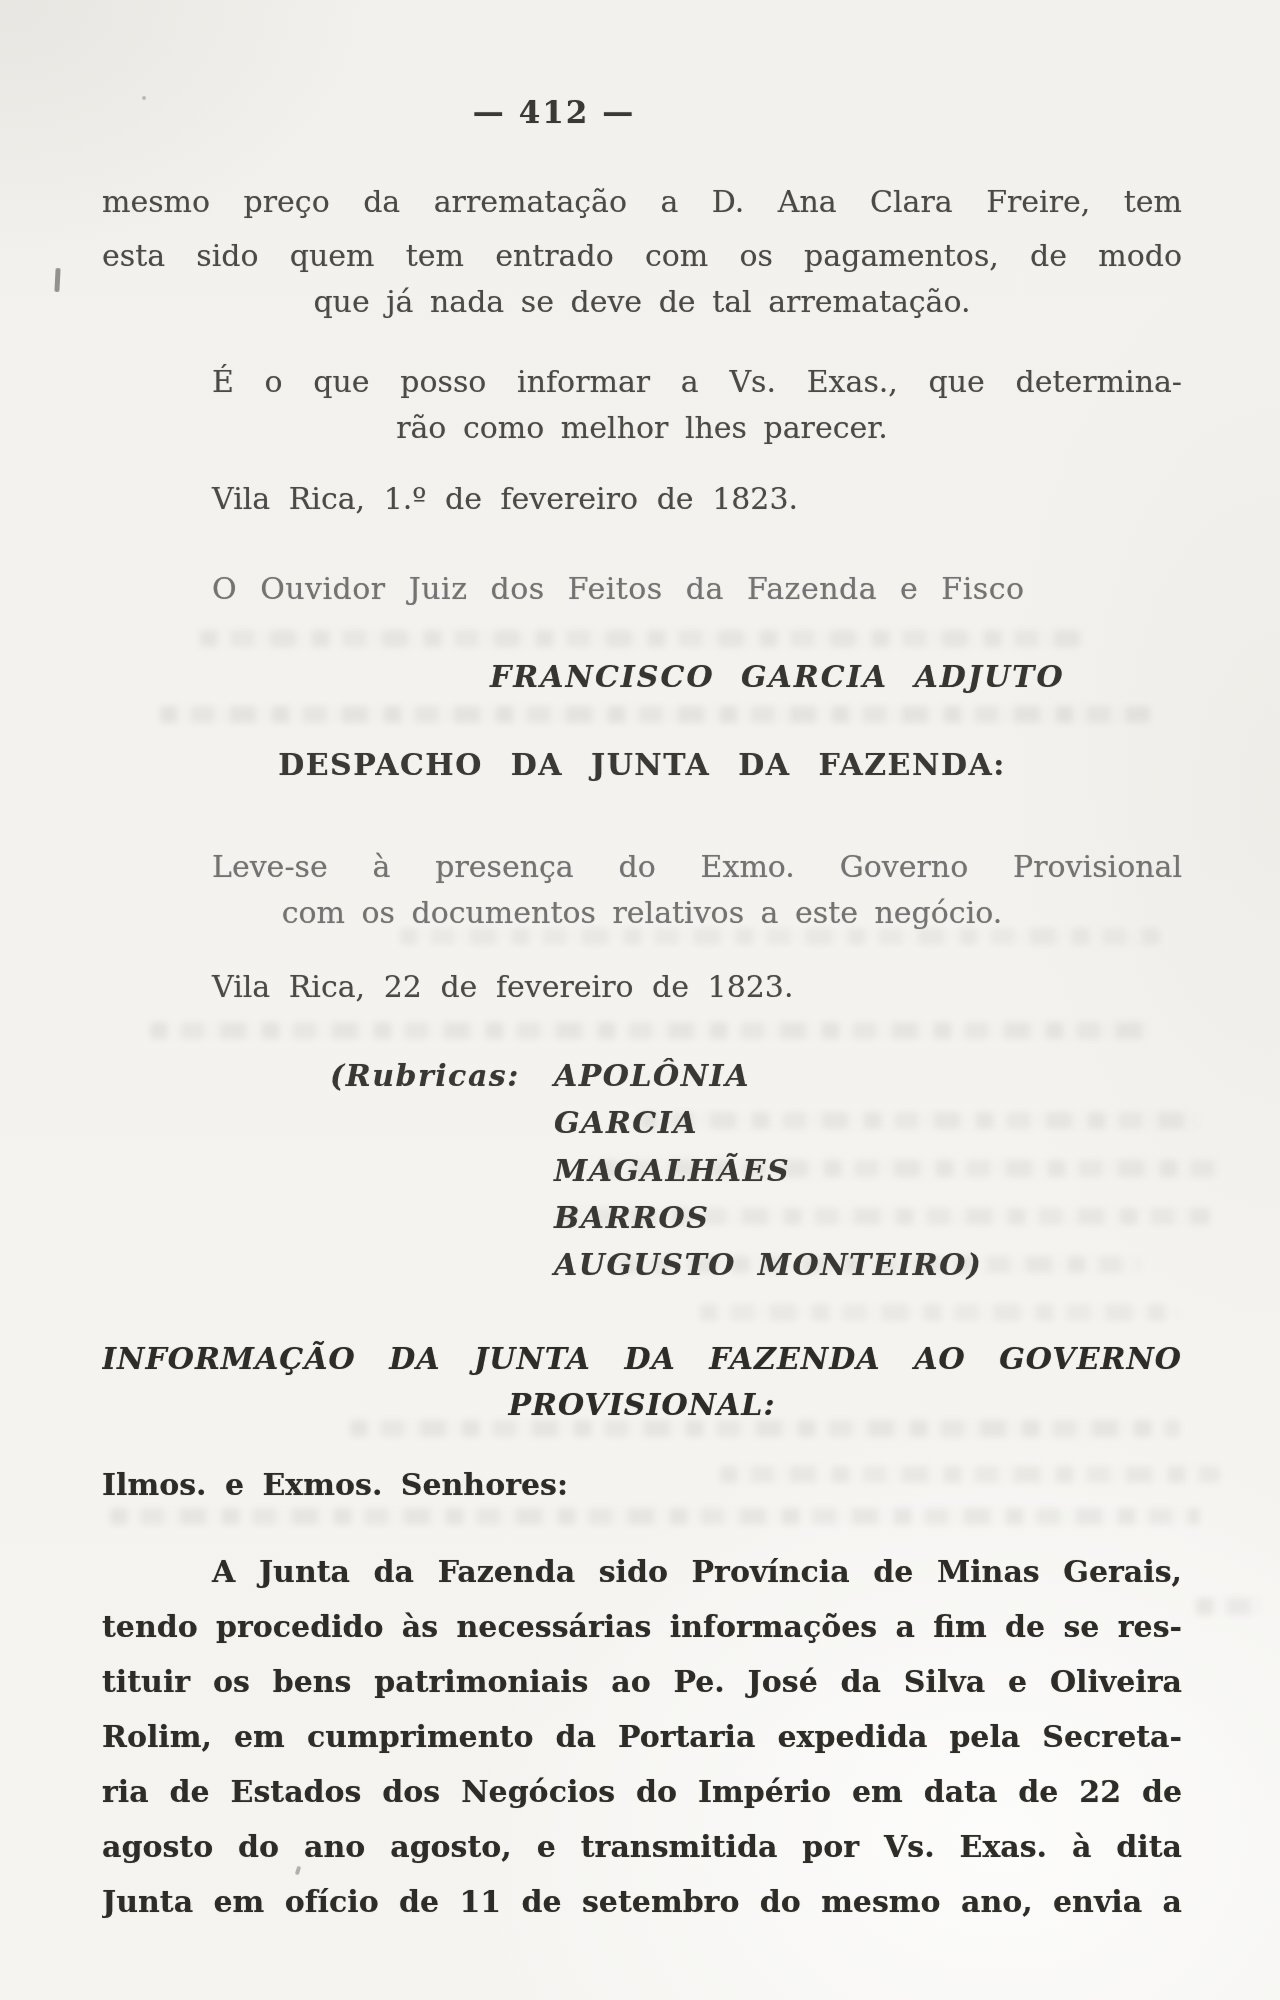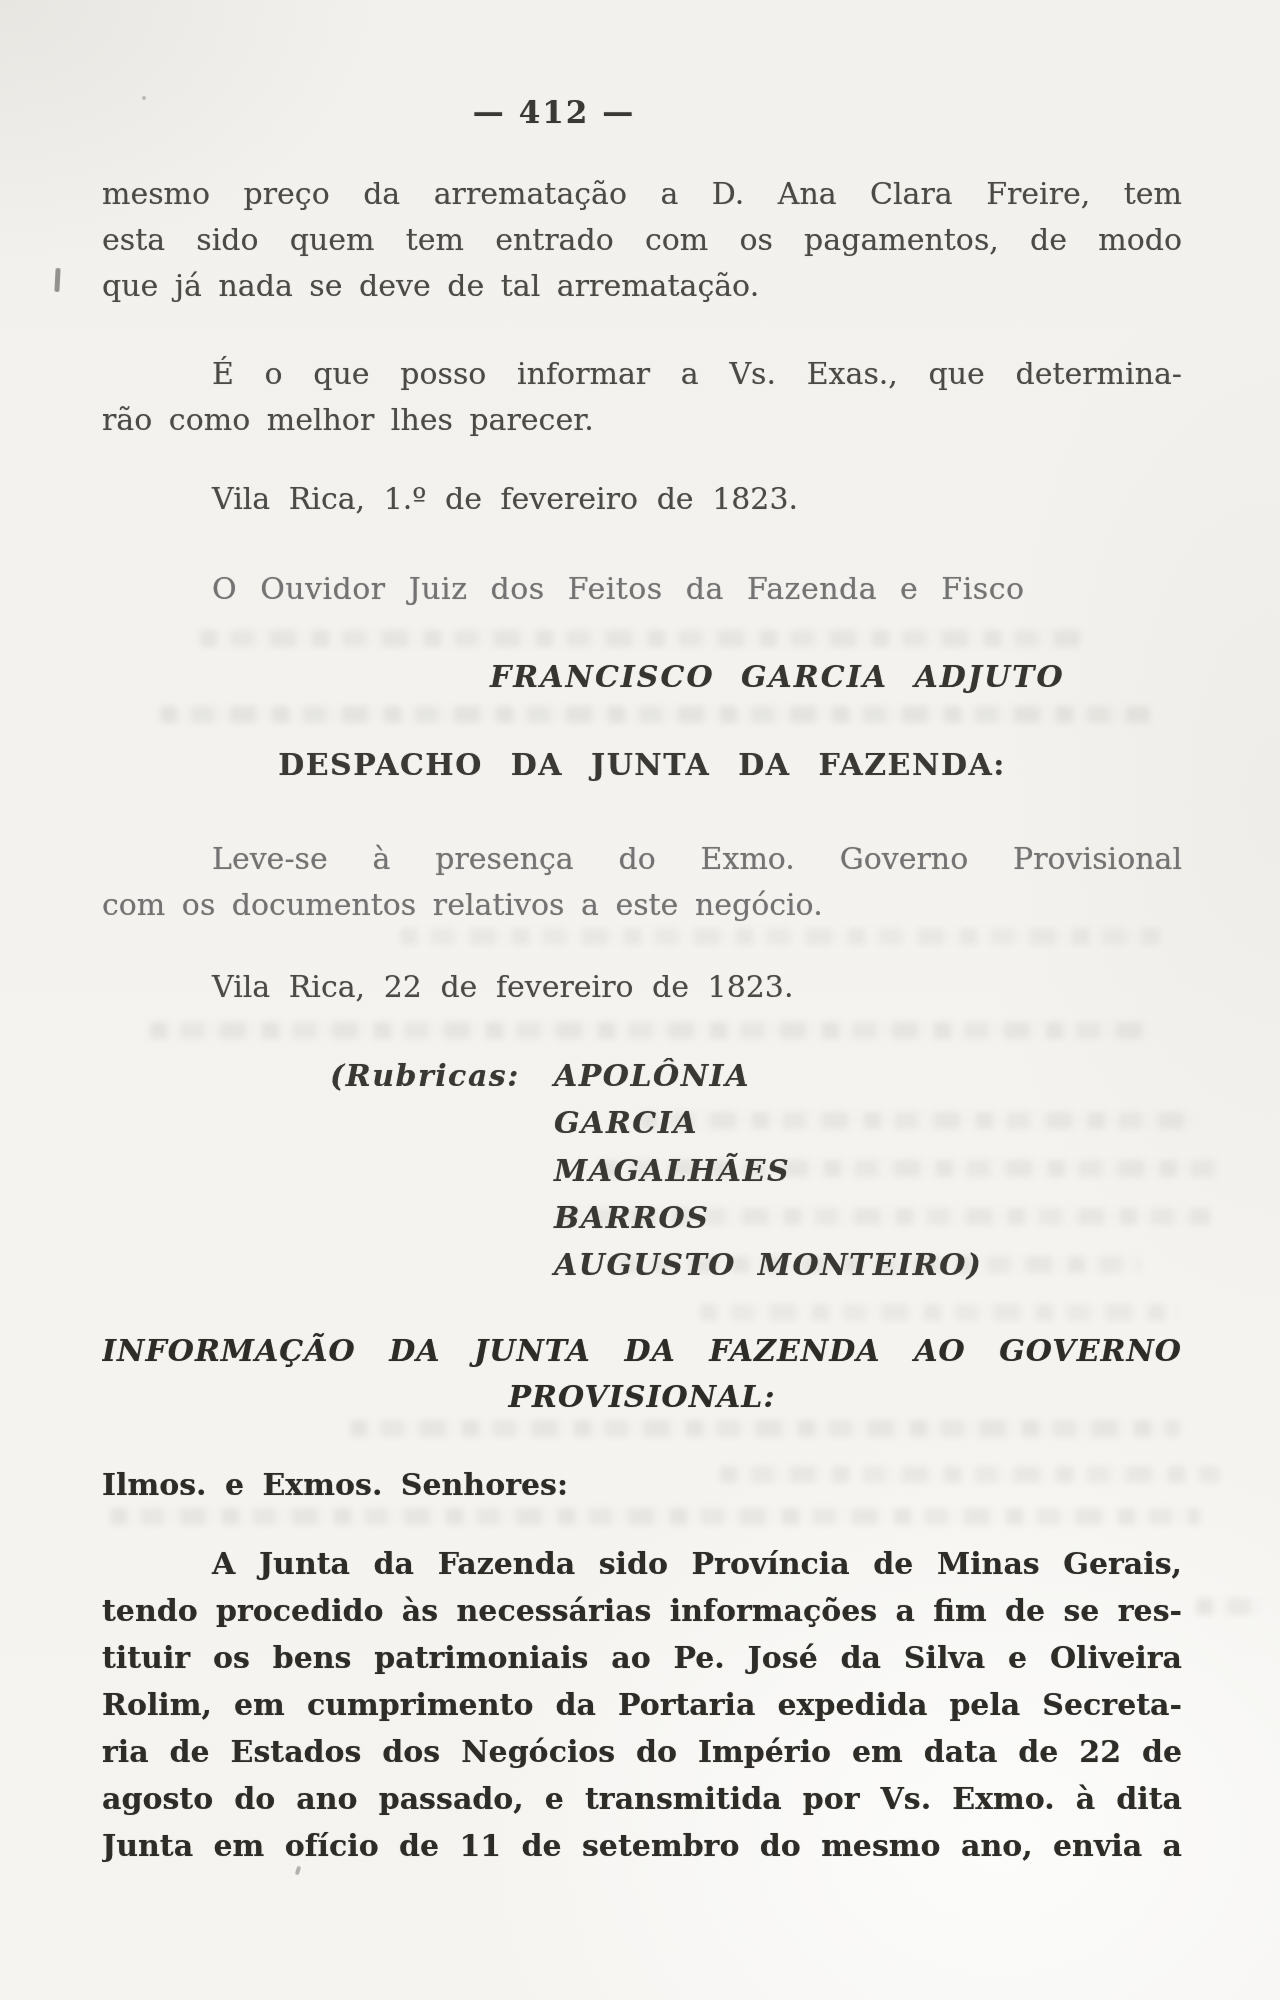--- a/index.html
+++ b/index.html
@@ -20,26 +20,26 @@
     text-align: center; font-size: 31px; font-weight: 700;
     letter-spacing: 2px; color: #3a3934;
     text-shadow: 0 0 1px rgba(58,57,52,.4);
   }
 
   .block { position: absolute; left: 102px; width: 1080px; font-size: 30px; }
   .lh46 { line-height: 46px; }
   .lh47 { line-height: 47px; }
 
   
-  .jline { text-align: justify; overflow: hidden; word-spacing: 2px; }
+  .jline { text-align: justify; overflow: hidden; word-spacing: 2px; margin-top: 8px; }
   .jline.lh46 { height: 46px; }
   .jline.lh47 { height: 47px; }
   .jline::after { content: ""; display: inline-block; width: 100%; height: 0; }
   
-  .pline { text-align: left; word-spacing: 7px; }
+  .pline { text-align: center; word-spacing: 7px; }
   .indent { text-indent: 110px; }
 
   .faded { color: #4b4a45; text-shadow: 0 0 1px rgba(75,74,69,.38); }
   .strong { color: #2d2c27; font-weight: 700; text-shadow: 0 0 1px rgba(45,44,39,.42); }
   .semistrong { color: #737373; text-shadow: 0 0 1px rgba(60,59,54,.4); }
 
   .free { position: absolute; font-size: 30px; line-height: 46px; white-space: nowrap; }
 
   .sig {
     font-style: italic; font-weight: 700; letter-spacing: 2px;
@@ -136,17 +136,17 @@
   </div>
 
   <div class="free strong" style="left:102px; top:1462px; word-spacing:8px">Ilmos. e Exmos. Senhores:</div>
 
   <div class="block lh47 strong" style="top:1540px">
     <div class="jline lh47 indent">A Junta da Fazenda sido Província de Minas Gerais,</div>
     <div class="jline lh47">tendo procedido às necessárias informações a fim de se res-</div>
     <div class="jline lh47">tituir os bens patrimoniais ao Pe. José da Silva e Oliveira</div>
     <div class="jline lh47">Rolim, em cumprimento da Portaria expedida pela Secreta-</div>
     <div class="jline lh47">ria de Estados dos Negócios do Império em data de 22 de</div>
-    <div class="jline lh47">agosto do ano passado, e transmitida por Vs. Exmo. à dita</div>
+    <div class="jline lh47">agosto do ano agosto, e transmitida por Vs. Exas. à dita</div>
     <div class="jline lh47">Junta em ofício de 11 de setembro do mesmo ano, envia a</div>
   </div>
 
 </div>
 
 </body></html>

